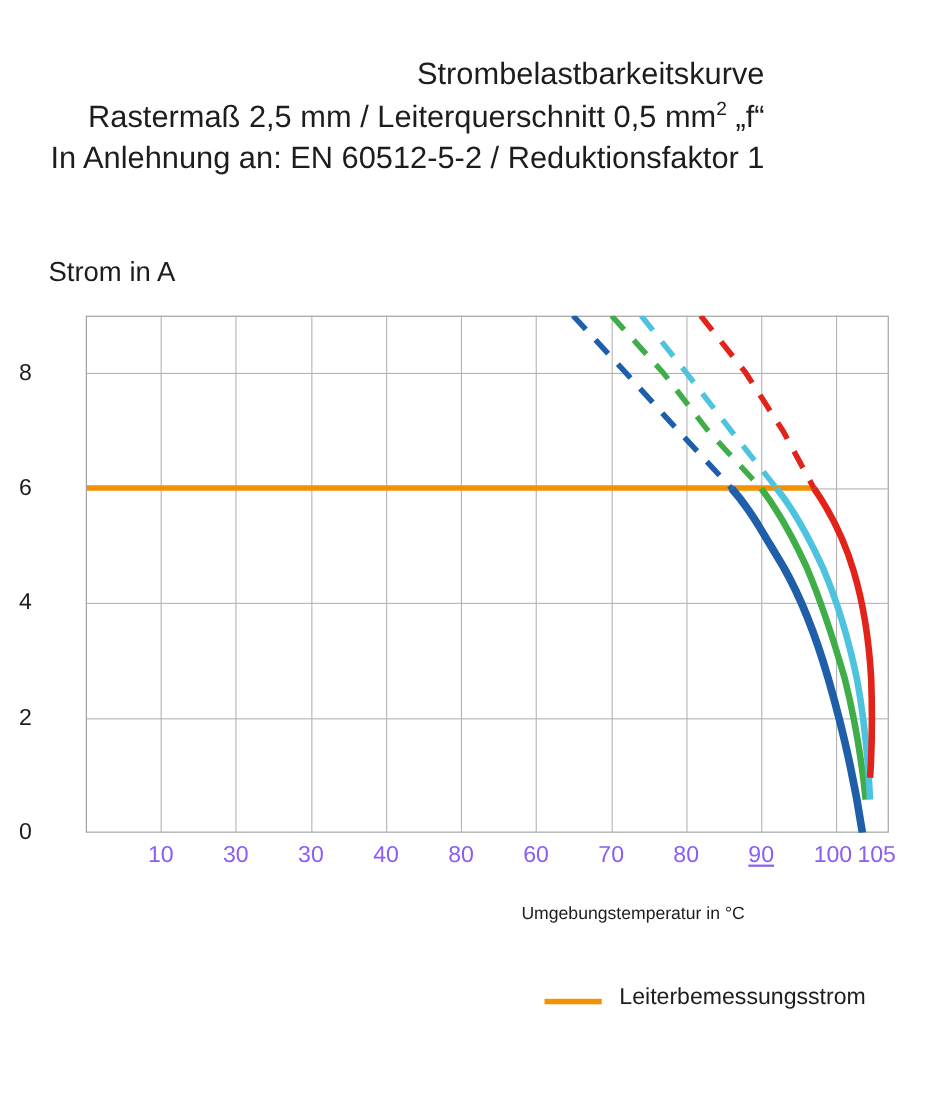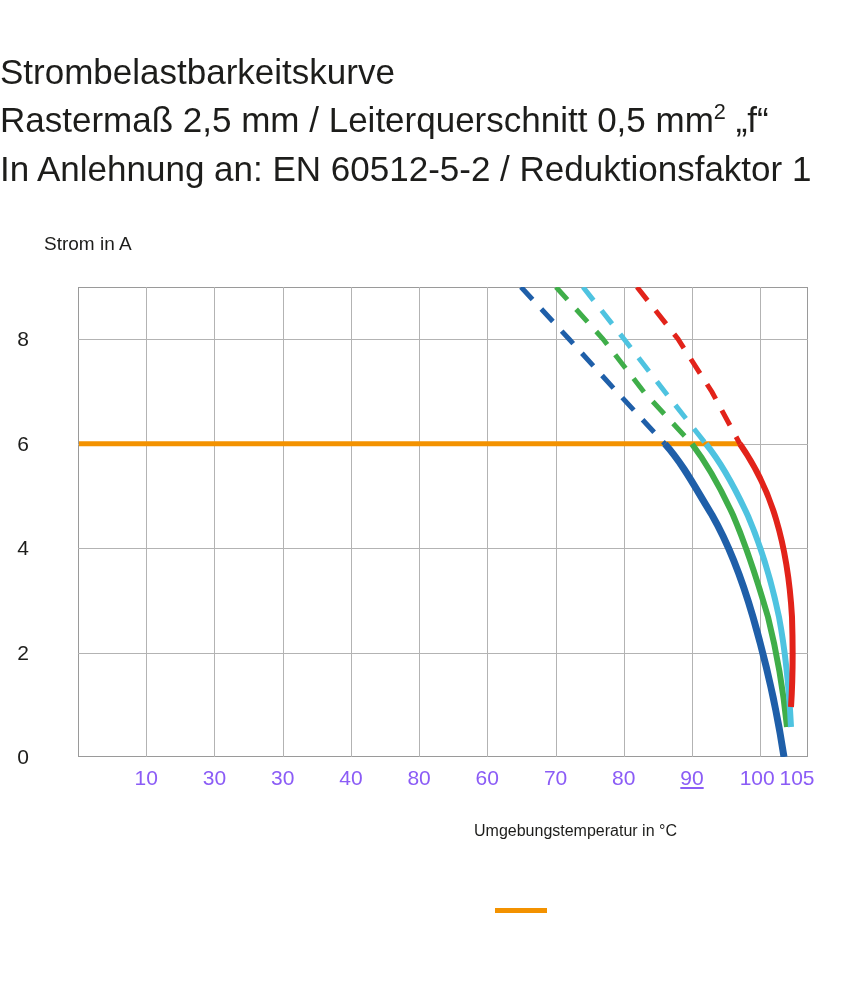--- a/index.html
+++ b/index.html
@@ -7,32 +7,32 @@
     width:843px;height:1000px;
     background:#ffffff;
     font-family:"Liberation Sans", sans-serif;
     color:#1a1a1a;
     overflow:hidden;
     position:relative;
   }
   .title-block{
     position:absolute;
     top:48px;left:0;width:695px;
-    text-align:left;
+    text-align:right;
     line-height:1.38;
-    font-size:35px;
+    font-size:28px;
     color:#1d1d1b;
   }
   .title-line{display:block;white-space:nowrap;}
   sup{font-size:0.62em;vertical-align:super;}
 
   .ylabel{
     position:absolute;
     left:44px;top:233px;
-    font-size:19px;
+    font-size:25px;
     color:#1d1d1b;
   }
   .xlabel{
     position:absolute;
     left:474px;top:822px;
     font-size:16px;
     color:#1d1d1b;
   }
 
   
@@ -165,13 +165,14 @@
 <div class="xtick" style="left:419.1px;">80</div>
 <div class="xtick" style="left:487.3px;">60</div>
 <div class="xtick" style="left:555.6px;">70</div>
 <div class="xtick" style="left:623.8px;">80</div>
 <div class="xtick" style="left:692.0px;text-decoration:underline;">90</div>
 <div class="xtick" style="left:757.2px;">100</div>
 <div class="xtick" style="left:797.0px;">105</div>
 
 <div class="legend">
   <div class="legend-swatch"></div>
+  <div class="legend-rated-text">Leiterbemessungsstrom</div>
 </div>
 
 </body></html>

